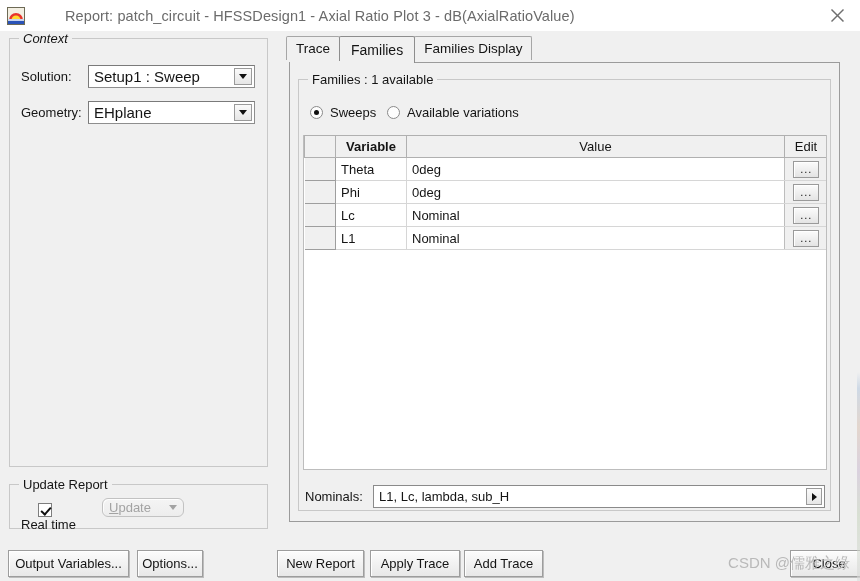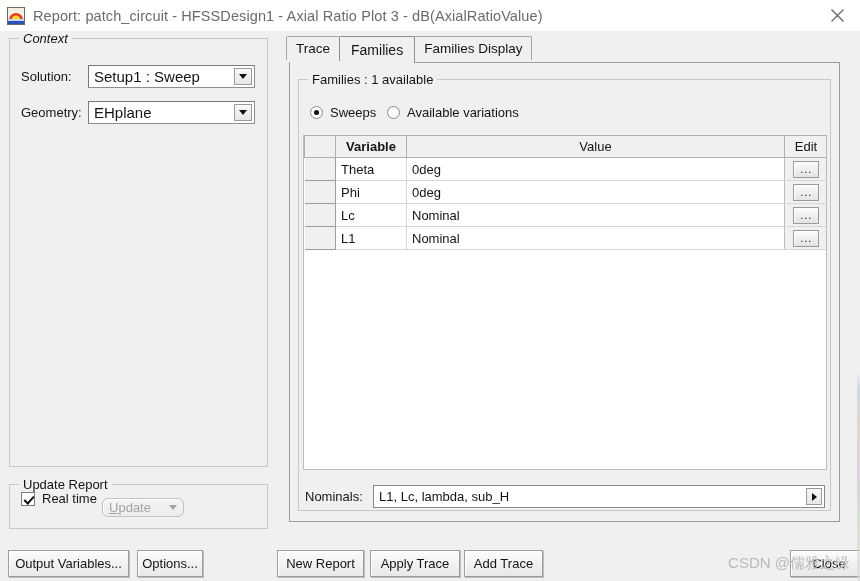--- a/index.html
+++ b/index.html
@@ -23,20 +23,21 @@
   }
 
   
   .titlebar {
     position: absolute;
     left: 0; top: 0;
     width: 860px; height: 31px;
     background: #ffffff;
     display: flex;
     align-items: center;
+    gap: 32px;
   }
   .title-icon {
     width: 18px; height: 18px;
     margin-left: 7px; margin-right: 8px;
     position: relative;
     flex: none;
   }
   .title-text {
     font-size: 14.5px;
     color: #6b6b6b;
@@ -424,21 +425,21 @@
     <span>EHplane</span>
     <span class="combo-btn">
         <i class="arrow-down"></i>
       </span>
   </div>
 
   <div class="groupbox" style="left:9px; top:484px; width:259px; height:45px;">
     <div class="group-title">Update Report</div>
   </div>
 
-  <div class="check-wrap" style="left:21px; top:491px;">
+  <div class="check-wrap" style="left:21px; top:503px;flex-direction:column;">
     <span class="checkbox checked"></span>
     <span>Real time</span>
   </div>
 
   <div class="btn disabled" style="left:102px; top:498px; width:82px; height:19px;border-radius:6px;">
     <span><span class="underline-u">U</span><span>pdate</span></span>
     <span class="split-arrow"></span>
   </div>
 
   <div class="tabstrip">

